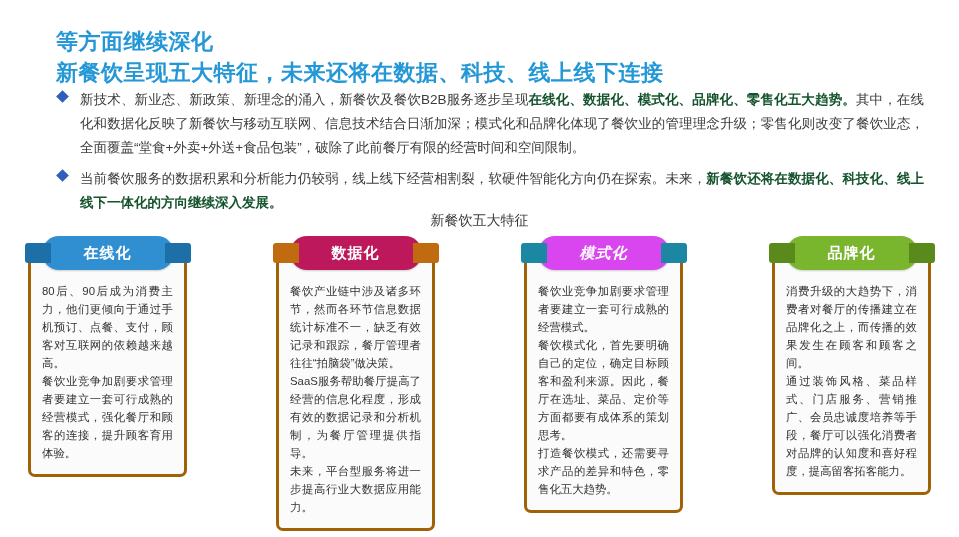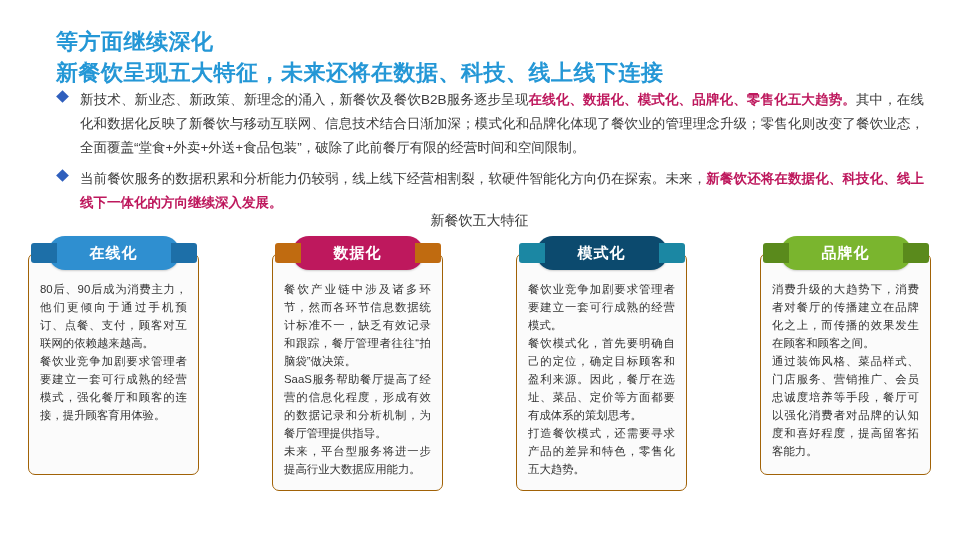--- a/index.html
+++ b/index.html
@@ -55,21 +55,21 @@
     position: absolute;
     left: 2px;
     top: 4px;
     width: 9px;
     height: 9px;
     background: #2f5fbd;
     transform: rotate(45deg);
   }
   .bullet b {
     font-weight: bold;
-    color: #be185d;
+    color: #14532d;
   }
 
   
   .section-heading {
     position: absolute;
     top: 212px;
     left: 0;
     width: 959px;
     text-align: center;
     font-size: 14px;
@@ -79,21 +79,21 @@
   
   .cards {
     position: absolute;
     left: 28px;
     top: 236px;
     width: 903px;
     display: flex;
     justify-content: space-between;
   }
   .card {
-    width: 171px;
+    width: 159px;
     position: relative;
   }
   .ribbon {
     position: relative;
     height: 34px;
     border-radius: 17px 17px 17px 17px;
     display: flex;
     align-items: center;
     justify-content: center;
     color: #ffffff;
@@ -119,40 +119,40 @@
     border-radius: 3px 0 0 3px;
   }
   .ribbon::after {
     right: -17px;
     border-radius: 0 3px 3px 0;
   }
   .body {
     position: relative;
     margin-top: -17px;
     padding: 26px 11px 12px 11px;
-    border: 1px solid #a16207;
+    border: 3px solid #a16207;
     border-radius: 7px;
     background: #fbfbfb;
     min-height: 222px;
     box-sizing: border-box;
     font-size: 11.4px;
     line-height: 18px;
     color: #333333;
   }
   .body p {
     margin: 0;
     text-align: justify;
   }
 
   
   .c-blue   .ribbon { background: #2f8fd0; }
   .c-blue   .ribbon::before, .c-blue   .ribbon::after { background: #1d6fa8; }
   .c-orange .ribbon { background: #be185d; }
   .c-orange .ribbon::before, .c-orange .ribbon::after { background: #c06b10; }
-  .c-cyan   .ribbon { background: #0c4a6e; }
+  .c-cyan   .ribbon { background: #d946ef; font-style: italic; }
   .c-cyan   .ribbon::before, .c-cyan   .ribbon::after { background: #1b87a3; }
   .c-green  .ribbon { background: #7ab52e; }
   .c-green  .ribbon::before, .c-green  .ribbon::after { background: #5a8a1c; }
   .c-teal   .ribbon { background: #31c0a8; }
   .c-teal   .ribbon::before, .c-teal   .ribbon::after { background: #1d9181; }
 </style>
 </head>
 <body>
 
 <div class="slide">

